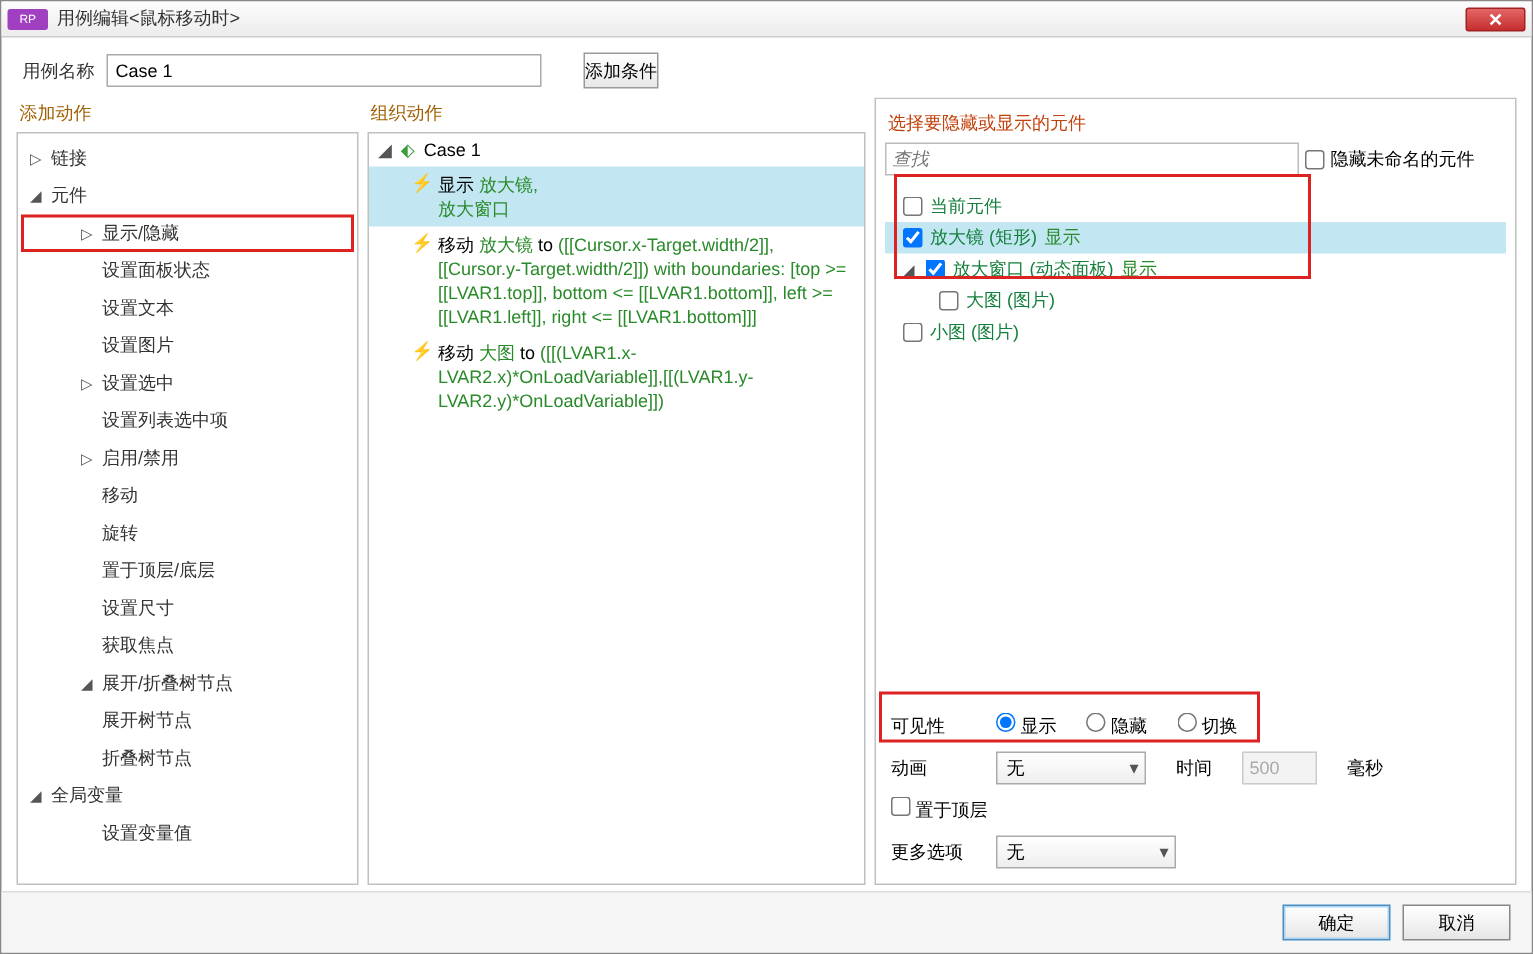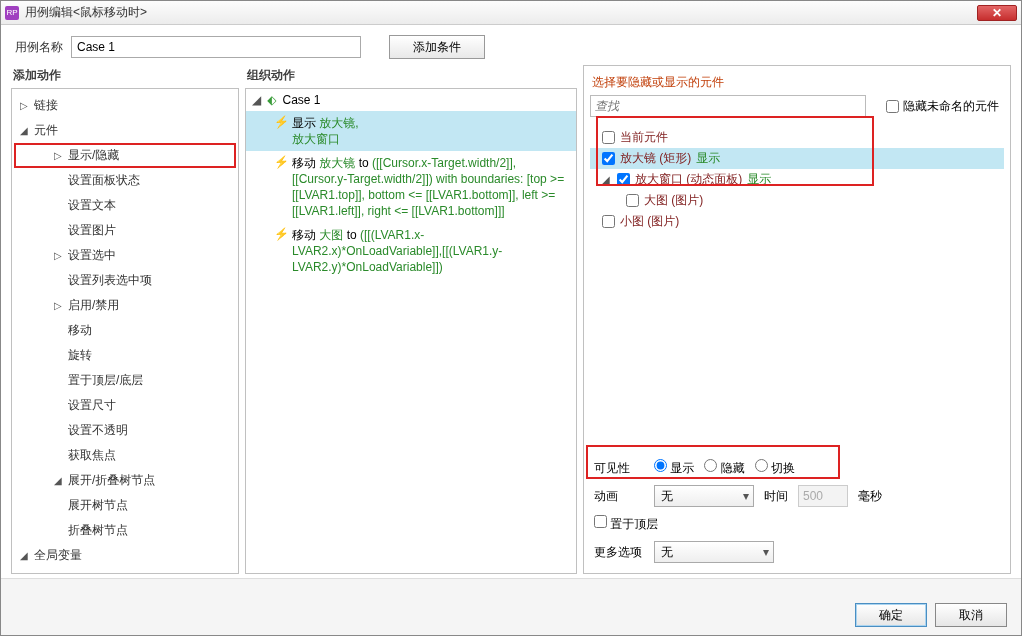--- a/index.html
+++ b/index.html
@@ -1,28 +1,28 @@
 <!DOCTYPE html>
 <html><head>
 <meta charset="utf-8">
 <style>
 * { box-sizing: border-box; margin: 0; padding: 0; font-family: "Microsoft YaHei", "SimSun", sans-serif; font-size: 12px; }
 body { background: #f0f0f0; width: 1022px; height: 636px; overflow: hidden; }
 .window { width: 1022px; height: 636px; background: #fff; border: 1px solid #888; display: flex; flex-direction: column; }
 .titlebar { height: 24px; background: linear-gradient(#fdfdfd,#ececec); border-bottom: 1px solid #ccc; display: flex; align-items: center; padding: 0 4px; }
-.titlebar .icon { width: 14px; height: 14px; background: #a040c0; border-radius: 2px; margin-right: 6px; display:flex;align-items:center;justify-content:center;color:#fff;font-size:8px; }
+.titlebar .icon { width: 27px; height: 14px; background: #a040c0; border-radius: 2px; margin-right: 6px; display:flex;align-items:center;justify-content:center;color:#fff;font-size:8px; }
 .titlebar .title { flex: 1; color: #333; }
 .titlebar .close { width: 40px; height: 16px; background: linear-gradient(#e36666,#c62e2e); border: 1px solid #a02222; border-radius: 2px; color: #fff; display:flex;align-items:center;justify-content:center; font-weight:bold; cursor:pointer;}
 .toprow { display:flex; align-items:center; padding: 10px 14px 6px 14px; gap: 8px; }
 .toprow label { color:#333; }
 .toprow input.casename { width: 290px; height: 22px; border:1px solid #aaa; padding: 0 5px; }
-.toprow .btn { height: 24px; padding: 0 23px; border:1px solid #999; background: linear-gradient(#fff,#e8e8e8); cursor:pointer; margin-left: 20px; text-align: right;}
+.toprow .btn { height: 24px; padding: 0 0; border:1px solid #999; background: linear-gradient(#fff,#e8e8e8); cursor:pointer; margin-left: 20px; text-align: right;}
 .cols { flex:1; display:flex; padding: 0 10px 4px 10px; gap:6px; overflow:hidden;}
 .col { display:flex; flex-direction:column; }
-.colhead { color:#404040; padding: 2px 0 4px 2px; font-weight: bold; }
+.colhead { color:#a16207; padding: 2px 0 4px 2px; }
 .panel { border:1px solid #c0c0c0; background:#fff; flex:1; overflow:auto; padding:4px 2px;}
 .col1 { width: 228px; }
 .col2 { flex:1; }
 .col3 { width: 428px; }
 .tree-item { padding: 2px 4px 2px 4px; cursor:pointer; white-space:nowrap; color:#333; display:flex;align-items:center; gap:4px;}
 .tree-item.sub { padding-left: 38px; }
 .tree-item.subsub { padding-left: 52px; }
 .toggle { width:10px; display:inline-block; color:#555; font-size:10px;}
 .redbox { border:2px solid #d22; }
 .col1 .tree-item:not(.redbox){ border:2px solid transparent;}
@@ -34,34 +34,34 @@
 .case-header { display:flex; align-items:center; gap:6px; padding:4px 6px;}
 .case-header .tgl { color:#555; }
 .case-header .diamond { color:#3a9c3a; font-size:12px;}
 .config-sub { color:#c2410c; padding: 2px 2px 4px 2px; }
 .search { width: 276px; height:22px; border:1px solid #bbb; padding:0 4px; color:#999; font-style:italic;}
 .hide-unnamed { display:flex; gap:4px; }
 .wtree { padding-top:4px;}
 .witem { display:flex; align-items:center; gap:5px; padding:2px 4px 2px 12px; cursor:pointer; }
 .witem.indent { padding-left: 36px; }
 .witem.selected { background:#c2e7f3; }
-.wlabel { color:#7f1d1d; }
+.wlabel { color:#15803d; }
 .showtxt { color:#2a8a2a; }
-.configrow { display:flex; align-items:center; gap:10px; padding:4px 0 4px 4px;}
+.configrow { display:flex; align-items:center; gap:20px; padding:4px 0 4px 4px;}
 .configrow .lbl { width:50px; }
 input[type=radio],input[type=checkbox]{ cursor:pointer; }
 .sel { height:22px; border:1px solid #aaa; background:linear-gradient(#fff,#eee); padding: 0 18px 0 6px; min-width:100px; position:relative; display:inline-flex;align-items:center;}
 .sel::after{content:"▾"; position:absolute; right:4px; color:#555;}
 .timebox { width:50px; height:22px; border:1px solid #ccc; background:#f3f3f3; color:#aaa; padding:0 4px;}
 .footer { display:flex; justify-content:flex-end; gap:8px; padding:8px 14px; border-top:1px solid #ddd; background:#f5f5f5;}
-.footer .btn { width:72px; height:24px; border:1px solid #888; background:linear-gradient(#fff,#e6e6e6); cursor:pointer;margin-top:16px;}
+.footer .btn { width:72px; height:24px; border:1px solid #888; background:linear-gradient(#fff,#e6e6e6); cursor:pointer;}
 .footer .btn.ok { border:1px solid #4a8ec2; box-shadow: inset 0 0 0 1px #aad4f0;}
 .redbox2 { position:absolute; border:2px solid #d22; pointer-events:none; }
 .col3inner { position:relative; height:100%; display:flex; flex-direction:column;}
-.topconfig { display:flex; align-items:center; gap:20px; padding-bottom:6px;}
+.topconfig { display:flex; align-items:center; gap:4px; padding-bottom:6px;}
 .wtreebox { flex:1; border:none; overflow:auto;}
 .bottomconfig { padding-top:6px; position:relative;}
 .col2 .panel{padding:0;}
 .col3 .panel{display:flex;flex-direction:column;padding:6px;}
 </style>
 </head>
 <body>
 
 <div class="window">
 
@@ -103,21 +103,20 @@
           </div>
         <div class="tree-item subsub">设置列表选中项</div>
         <div class="tree-item sub">
             <span class="toggle">▷</span>
             <span>启用/禁用</span>
           </div>
         <div class="tree-item subsub">移动</div>
         <div class="tree-item subsub">旋转</div>
         <div class="tree-item subsub">置于顶层/底层</div>
         <div class="tree-item subsub">设置尺寸</div>
-        <div class="tree-item subsub">设置不透明</div>
         <div class="tree-item subsub">获取焦点</div>
         <div class="tree-item sub">
             <span class="toggle">◢</span>
             <span>展开/折叠树节点</span>
           </div>
         <div class="tree-item subsub">展开树节点</div>
         <div class="tree-item subsub">折叠树节点</div>
         <div class="tree-item">
             <span class="toggle">◢</span>
             <span>全局变量</span>

